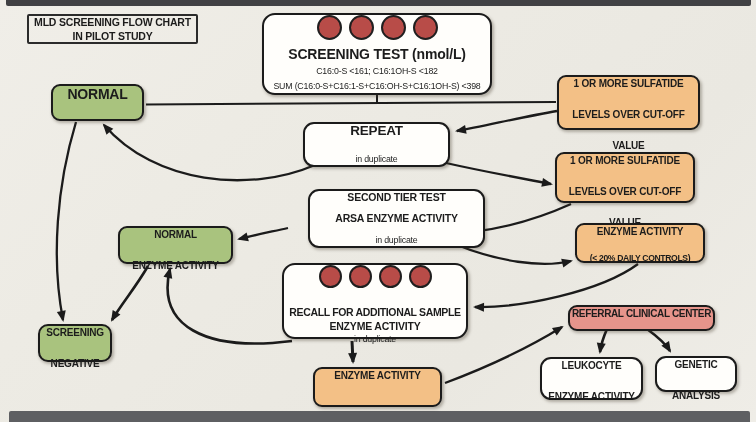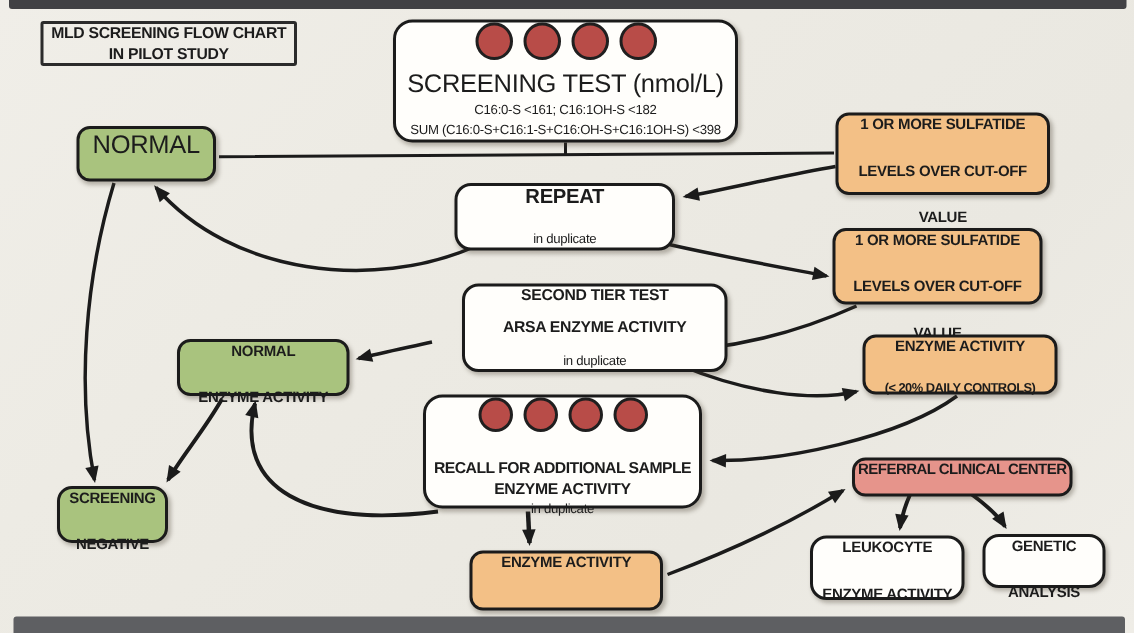--- a/index.html
+++ b/index.html
@@ -19,21 +19,21 @@
     box-shadow:1.5px 2px 3px rgba(70,60,45,.35);
     letter-spacing:-0.2px;
   }
   .white{background:#fffefb;border-radius:11px;}
   .green{background:#a9c37e;}
   .orange{background:#f3c086;}
   .salmon{background:#e6948b;}
   .plain{background:transparent;border:2px solid #2b2b2b;border-radius:2px;box-shadow:none;}
   .b10{font-weight:700;font-size:10px;line-height:1.3;gap:18px;}
   .b105{font-weight:700;font-size:10.5px;line-height:1.3;}
-  .b11{font-weight:400;font-size:17px;line-height:1.25;}
+  .b11{font-weight:700;font-size:14px;line-height:1.25;}
   .b13{font-weight:700;font-size:13.5px;line-height:1.1;}
   .sub{font-weight:400;font-size:8.8px;line-height:1.4;}
   .crit{font-weight:400;font-size:8.8px;line-height:1.35;white-space:nowrap;}
   .spots{display:flex;gap:7px;justify-content:center;margin-bottom:3px;}
   .spot{width:25px;height:25px;border-radius:50%;background:#b84c48;border:2px solid #201f1f;box-sizing:border-box;}
   .spot.sm{width:23px;height:23px;}
   .tight{letter-spacing:-0.35px;margin-top:15px;}
 </style>
 </head>
 <body>

